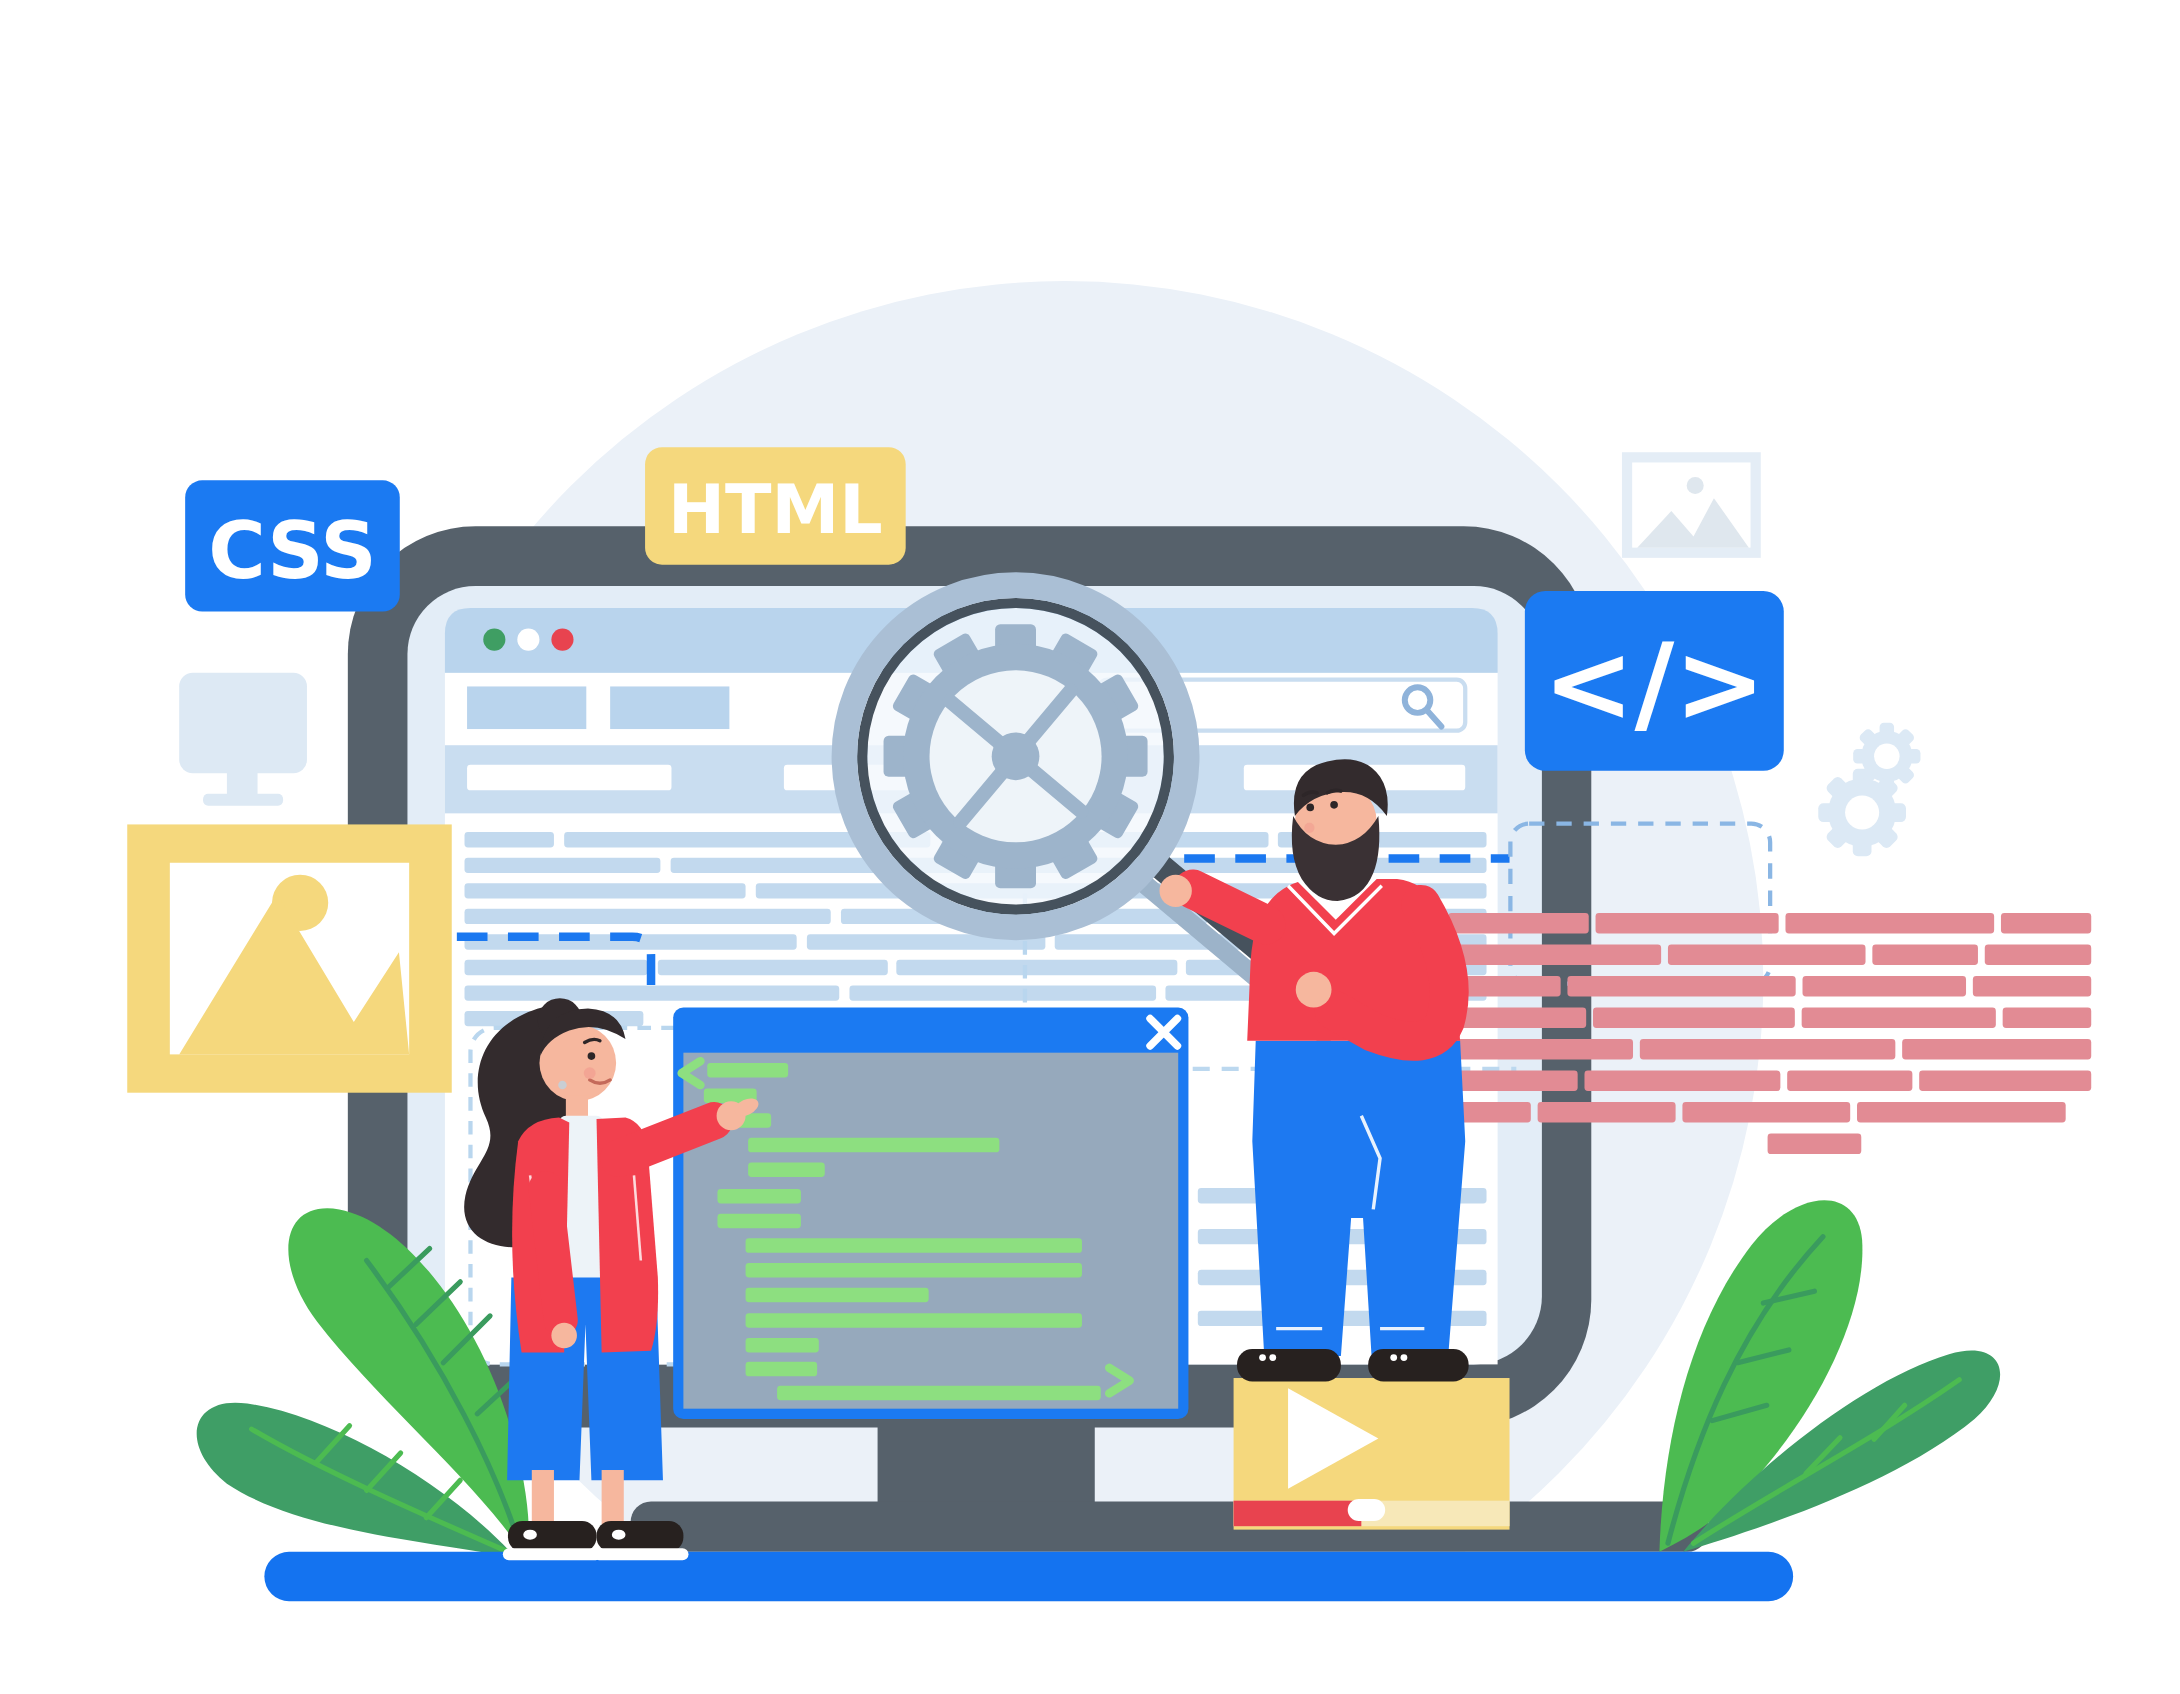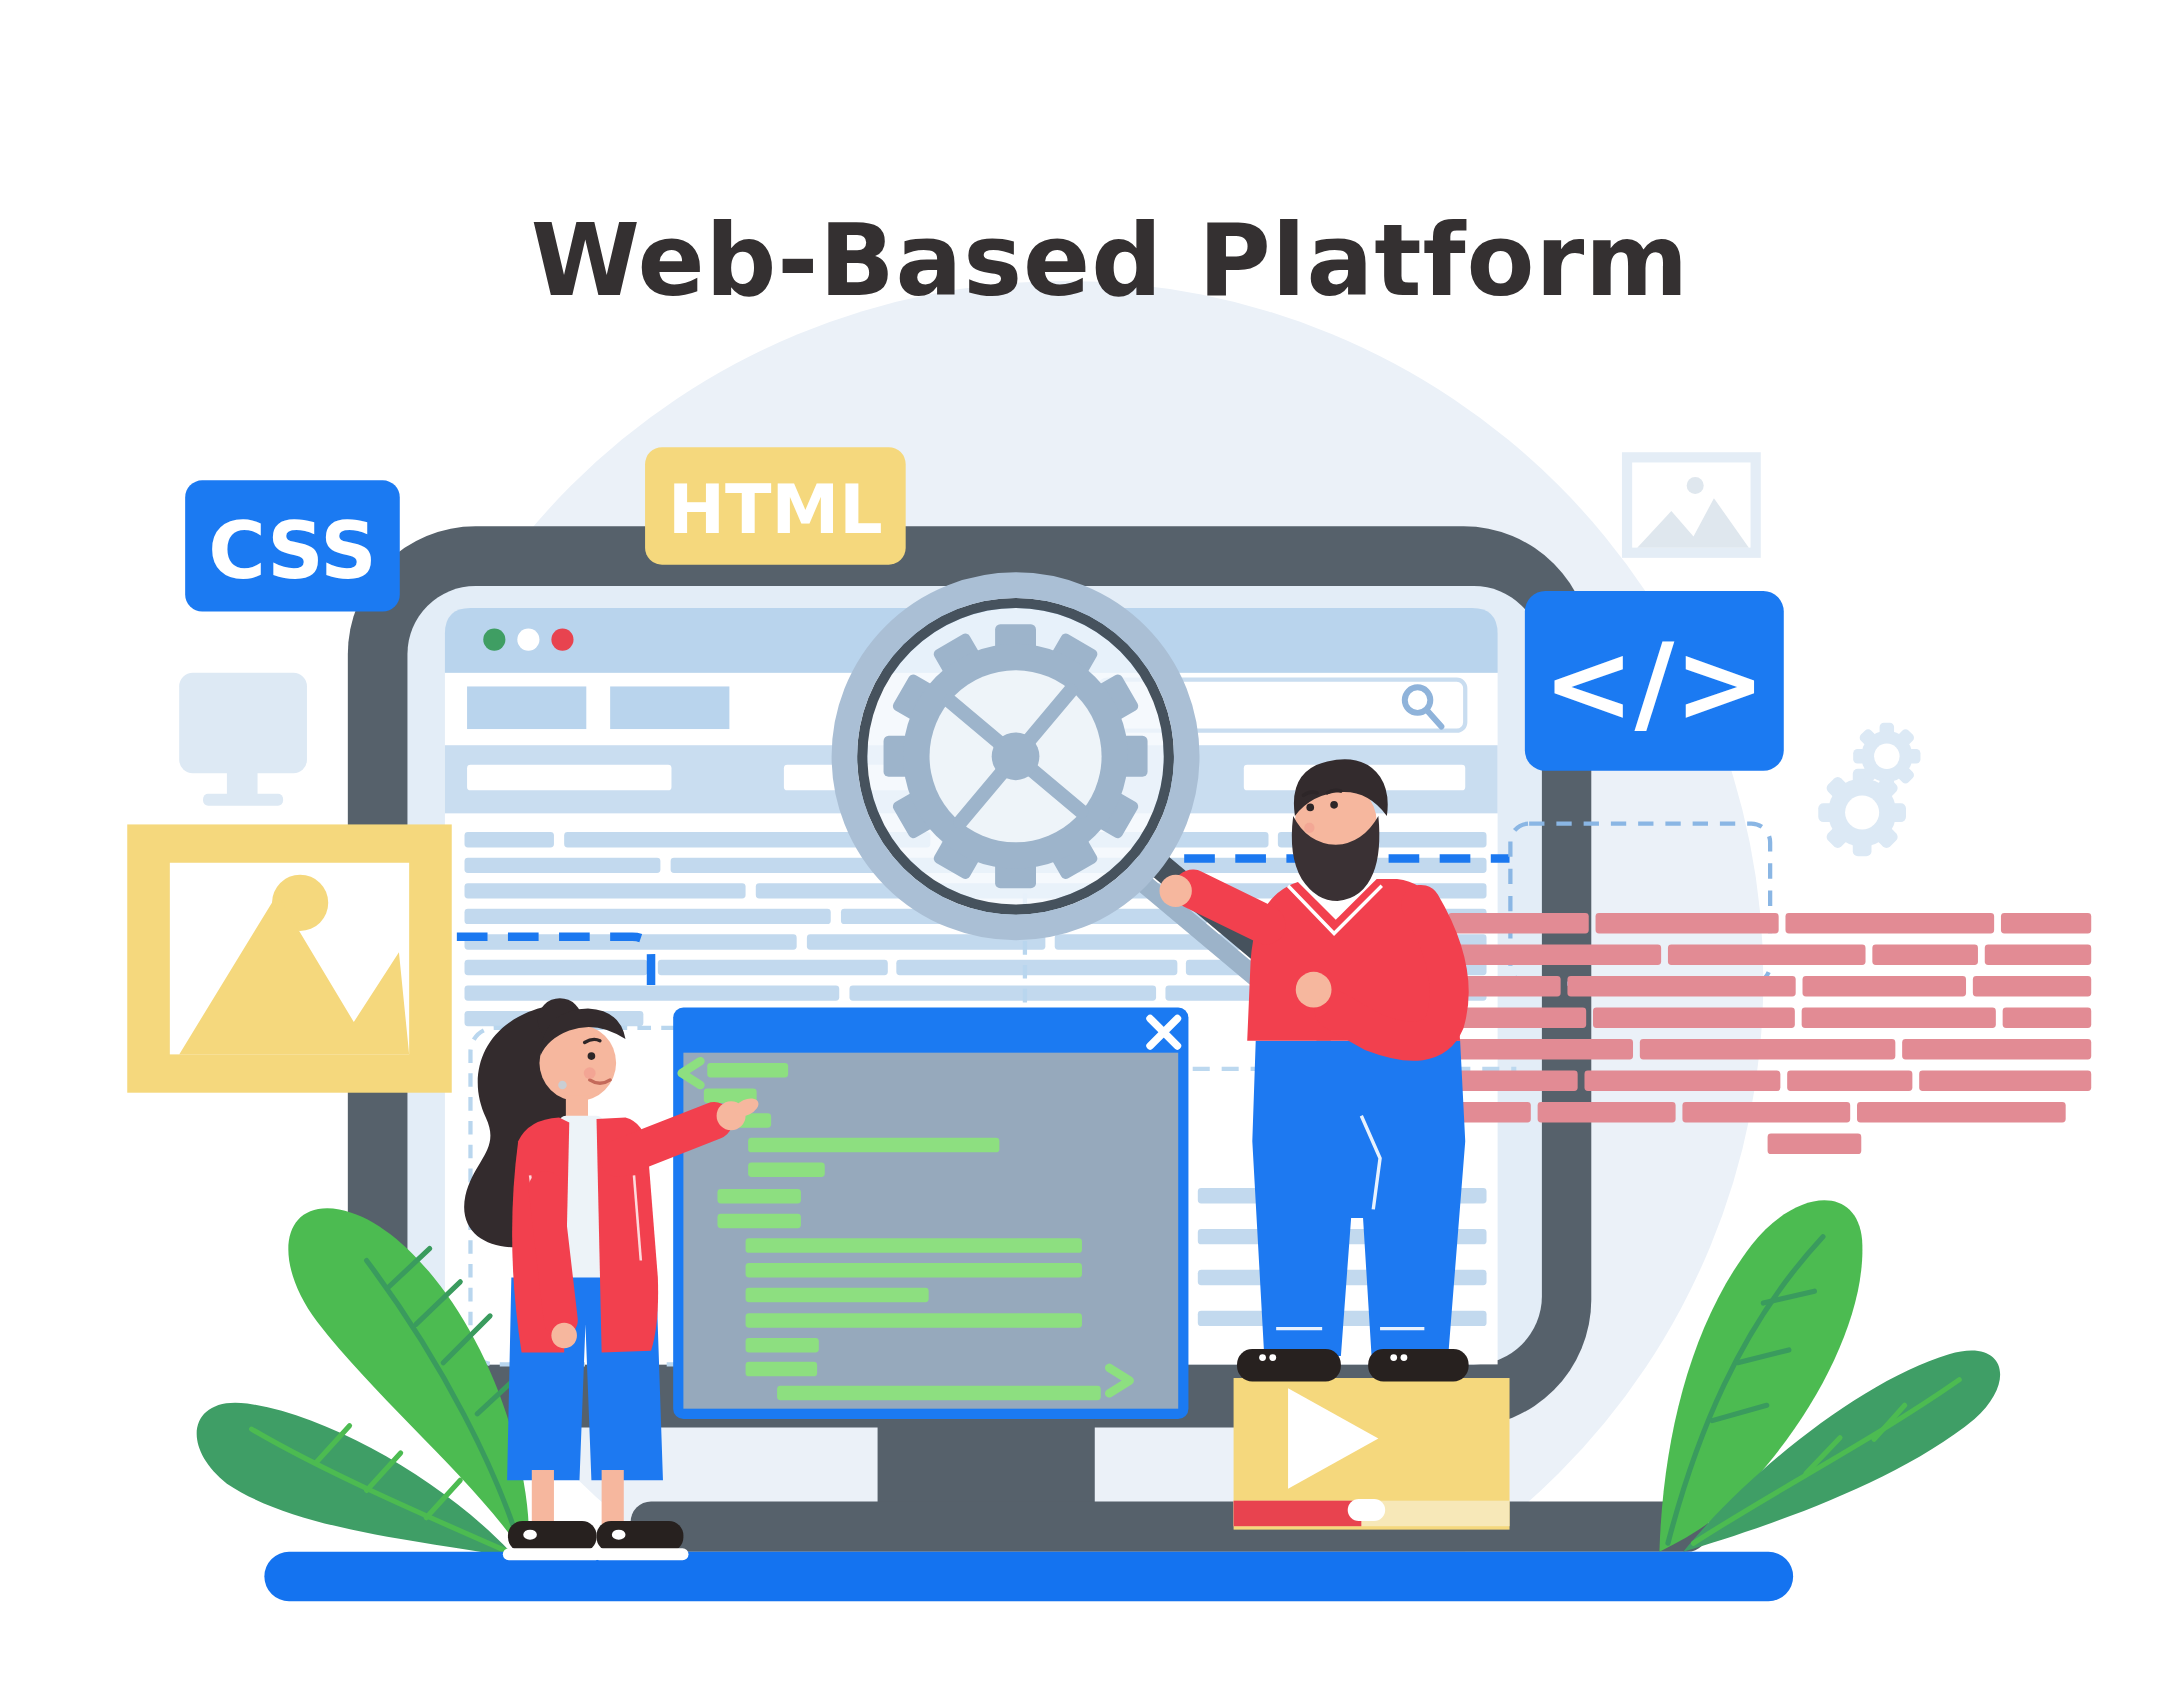--- a/index.html
+++ b/index.html
@@ -334,15 +334,14 @@
     <g>
       <rect x="757" y="525" width="306" height="138" rx="20" fill="#f5d87d"></rect>
       <text class="badge" x="910" y="598" font-size="80" text-anchor="middle" dominant-baseline="central">HTML</text>
     </g>
     <g>
       <rect x="1790" y="694" width="304" height="211" rx="24" fill="#1b7af2"></rect>
       <text class="badge" x="1942" y="802" font-size="128" text-anchor="middle" dominant-baseline="central">&lt;/&gt;</text>
     </g>
   </svg>
 
-  <div class="title" style="color:#343031">Web-Based Platform</div>
 </div>
 
 
 </body></html>

